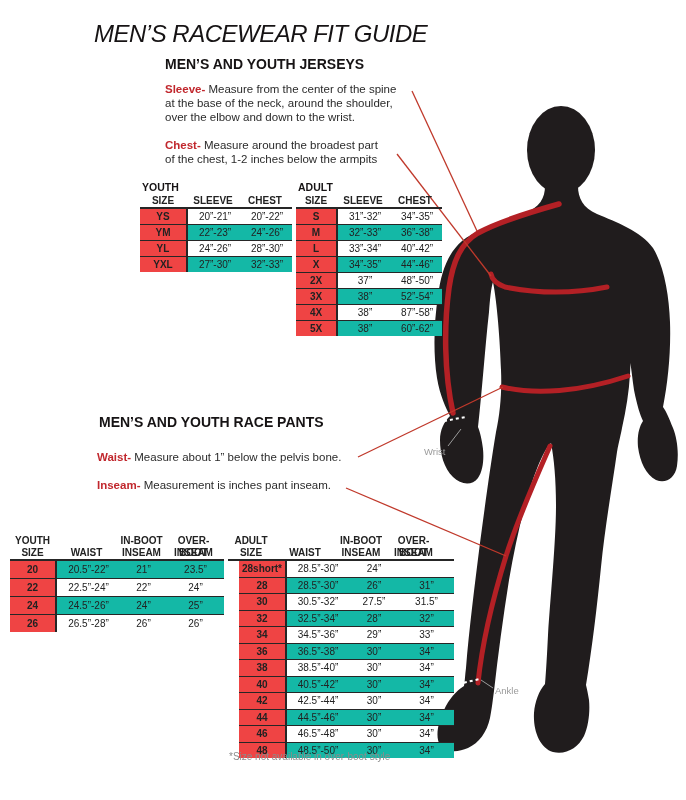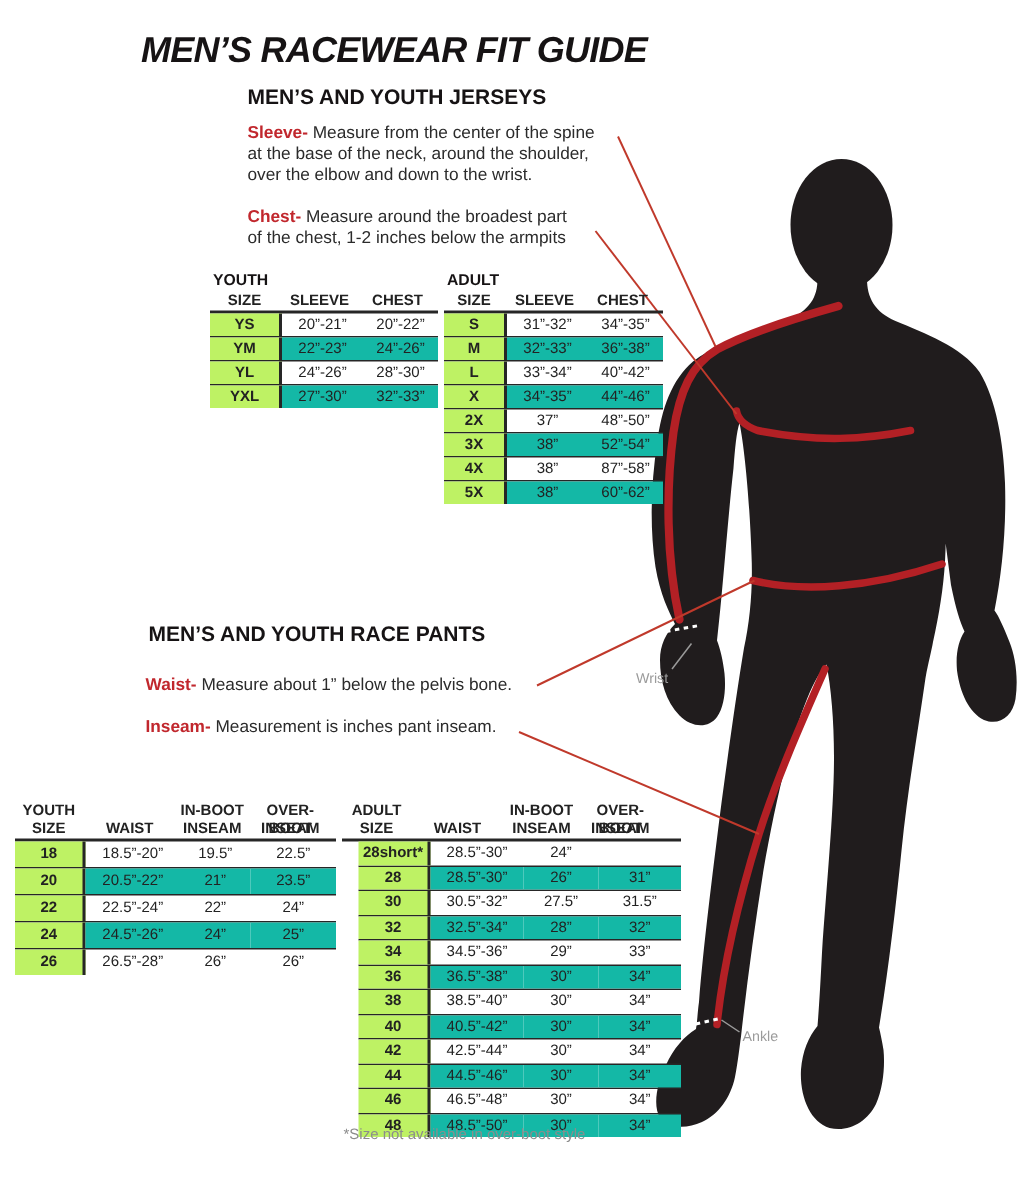--- a/index.html
+++ b/index.html
@@ -4,21 +4,21 @@
 <style>
   html,body{margin:0;padding:0;background:#fff;}
   #page{
     position:relative;width:686px;height:800px;background:#ffffff;
     font-family:"Liberation Sans",sans-serif;overflow:hidden;color:#2a2a2a;
   }
   #figure-layer{position:absolute;left:0;top:0;z-index:0;}
   .abs{position:absolute;z-index:1;}
 
   .title{
-    left:94px;top:20px;font-size:24px;font-weight:bold;font-style:italic;
+    left:94px;top:20px;font-size:24px;font-weight:normal;font-style:italic;
     letter-spacing:-0.5px;color:#161314;white-space:nowrap;
   }
   .section-heading{font-size:14px;font-weight:bold;color:#161314;white-space:nowrap;}
   .jerseys-heading{left:165px;top:56px;}
   .pants-heading{left:99px;top:414px;}
 
   .note{font-size:11.5px;line-height:14px;color:#2b2b2b;}
   .note .term{color:#c1272d;font-weight:bold;}
   .note .body{white-space:pre-line;}
   .note-sleeve{left:165px;top:82px;width:260px;}
@@ -27,21 +27,21 @@
   .note-inseam{left:97px;top:478px;width:300px;white-space:nowrap;}
 
   .table-label{font-size:10.5px;font-weight:bold;color:#161314;margin:0 0 2px 2px;}
   .fit-table{font-size:10px;color:#222;}
   .thead{display:flex;border-bottom:2px solid #262626;font-weight:bold;padding-bottom:0;}
   .hcell{text-align:center;}
   .hcell .hline{height:12px;line-height:12px;}
   .trow{display:flex;}
   .trow:not(:last-child){border-bottom:1px solid #262626;}
   .tcell{display:flex;align-items:center;justify-content:center;text-align:center;}
-  .size-cell{font-weight:bold;border-right:2px solid #262626;background:#bef264;}
+  .size-cell{font-weight:bold;border-right:2px solid #262626;background:#ef4444;}
   .trow.shaded .tcell:not(.size-cell){background:#14b8a6;}
 
   .tb-jersey-youth{left:140px;top:181px;}
   .tb-jersey-adult{left:296px;top:181px;}
   .tb-pants-youth{left:10px;top:535px;}
   .tb-pants-adult{left:228px;top:535px;}
 
   .jersey .trow{height:15px;}
   .jersey-youth .c0{width:46px;}.jersey-youth .c1{width:54px;}.jersey-youth .c2{width:50px;}
   .jersey-adult .c0{width:40px;}.jersey-adult .c1{width:54px;}.jersey-adult .c2{width:50px;}
@@ -264,26 +264,20 @@
           </div>
           <div class="hcell c2">
             <div class="hline">IN-BOOT</div>
             <div class="hline">INSEAM</div>
           </div>
           <div class="hcell c3">
             <div class="hline">OVER-BOOT</div>
             <div class="hline">INSEAM</div>
           </div>
         </div>
-        <div class="trow">
-          <div class="tcell c0 size-cell">18</div>
-          <div class="tcell c1">18.5”-20”</div>
-          <div class="tcell c2">19.5”</div>
-          <div class="tcell c3">22.5”</div>
-        </div>
         <div class="trow shaded">
           <div class="tcell c0 size-cell">20</div>
           <div class="tcell c1">20.5”-22”</div>
           <div class="tcell c2">21”</div>
           <div class="tcell c3">23.5”</div>
         </div>
         <div class="trow">
           <div class="tcell c0 size-cell">22</div>
           <div class="tcell c1">22.5”-24”</div>
           <div class="tcell c2">22”</div>

